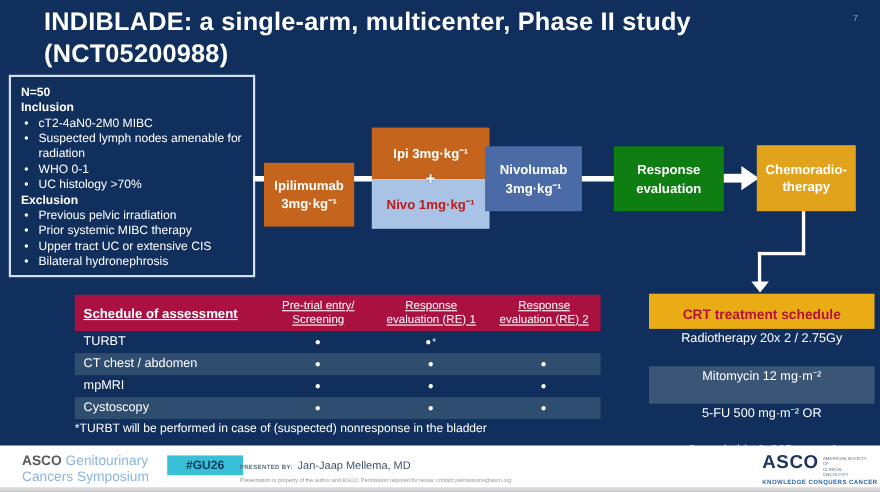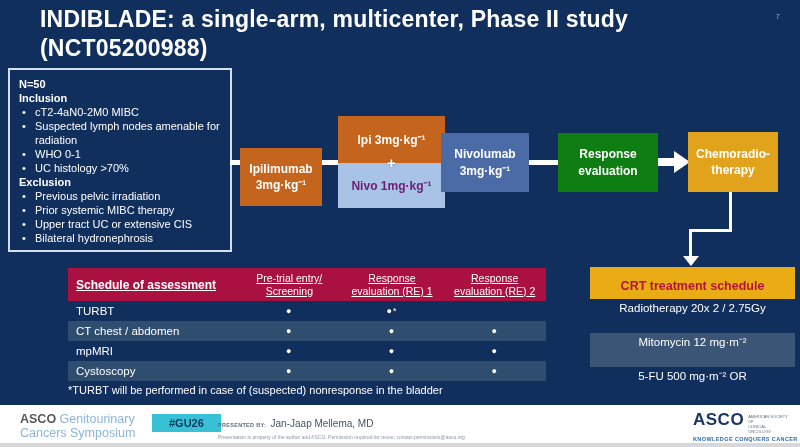--- a/index.html
+++ b/index.html
@@ -28,21 +28,21 @@
 
   .fbox { position:absolute; display:flex; flex-direction:column; align-items:center; justify-content:center;
           color:#FFFFFF; font-weight:bold; font-size:12px; line-height:1.35; text-align:center; }
   .box-ipi   { left:240px; top:136px; width:82px;  height:58px; background:#C4641D;margin-top:12px; }
   .box-nivo  { left:441px; top:133px; width:88px;  height:59px; background:#4A6BA6; }
   .box-resp  { left:558px; top:133px; width:100px; height:59px; background:#0E7D12; }
   .box-chemo { left:688px; top:132px; width:90px;  height:60px; background:#E0A31B; }
   .combo { position:absolute; left:338px; top:116px; width:107px; }
   .combo-top    { height:47px; background:#C4641D; color:#FFF; font-weight:bold; font-size:12px;
                   display:flex; align-items:center; justify-content:center; }
-  .combo-bottom { height:45px; background:#A9C3E6; color:#701a75; font-weight:bold; font-size:12px;
+  .combo-bottom { height:45px; background:#A9C3E6; color:#b91c1c; font-weight:bold; font-size:12px;
                   display:flex; align-items:center; justify-content:center; }
   .combo-plus { position:absolute; left:0; right:0; top:38px; text-align:center; color:#FFFFFF;
                 font-size:15px; font-weight:bold; text-shadow:0 0 2px rgba(0,0,0,.4); }
 
   .atable { position:absolute; left:68px; top:268px; width:478px; }
   .ahead { display:flex; align-items:center; background:#AB1140; height:33px; color:#FFFFFF;text-decoration:underline; }
   .ahead .c0 { flex:0 0 170px; padding-left:8px; font-weight:bold; font-size:12px; }
   .ahead .ch { flex:1; text-align:center; font-size:10.5px; line-height:1.2; padding:0 6px; }
   .arow { display:flex; align-items:center; height:20px; color:#FFFFFF; font-size:11.5px; }
   .arow.alt { background:#2F4E6F; }

